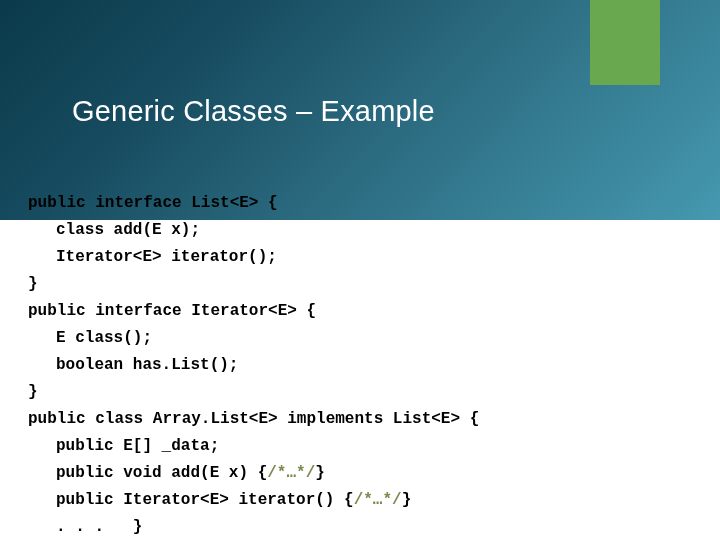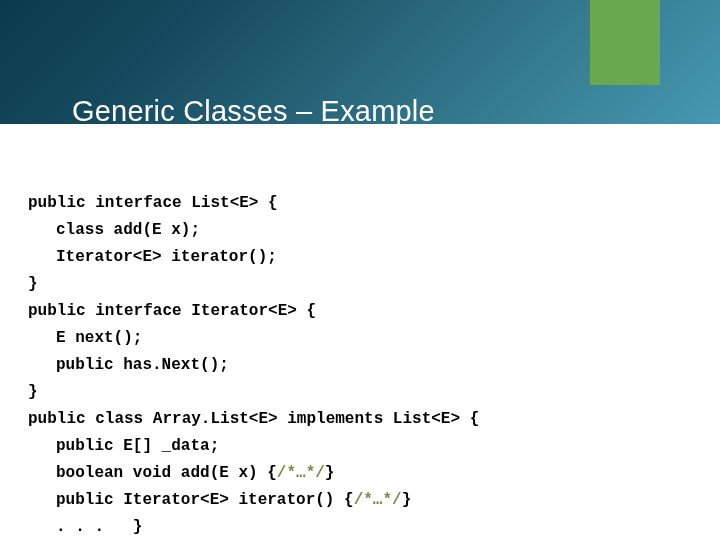--- a/index.html
+++ b/index.html
@@ -1,38 +1,38 @@
 <!DOCTYPE html>
 <html><head>
 <meta charset="utf-8">
 <style>
   html,body{margin:0;padding:0;width:720px;height:540px;overflow:hidden;background:#fff;font-family:Arial,Helvetica,sans-serif}
   .slide{width:720px;height:540px;position:relative}
-  .header{position:relative;height:124px;background:linear-gradient(135deg,#0a3a4a 0%,#164a5e 25%,#2b6a7f 55%,#4599b0 100%)}
+  .header{position:relative;height:220px;background:linear-gradient(135deg,#0a3a4a 0%,#164a5e 25%,#2b6a7f 55%,#4599b0 100%)}
   .notch{position:absolute;top:0;right:60px;width:70px;height:85px;background:#6aa84f}
   .title{position:absolute;top:95px;left:72px;color:#fff;font-size:29px;font-weight:400;letter-spacing:.2px}
   .code{position:absolute;top:190px;left:28px;right:28px;font-family:"Courier New",Courier,monospace;font-size:16px;line-height:27px;font-weight:bold;color:#000;white-space:pre}
   .code .ind{display:inline-block;width:28px}
   .cm{color:#7a8a4a}
 </style>
 </head>
 <body>
 
 <div class="slide">
   <div class="header">
     <div class="notch"></div>
     <div class="title">Generic Classes – Example</div>
   </div>
 
   <div class="code"><span>public interface List&lt;E&gt; {</span>
 <span class="ind"></span><span>class add(E x);</span>
 <span class="ind"></span><span>Iterator&lt;E&gt; iterator();</span>
 <span>}</span>
 <span>public interface Iterator&lt;E&gt; {</span>
-<span class="ind"></span><span>E next();</span>
-<span class="ind"></span><span>public has.Next();</span>
+<span class="ind"></span><span>E class();</span>
+<span class="ind"></span><span>boolean has.List();</span>
 <span>}</span>
 <span>public class Array.List&lt;E&gt; implements List&lt;E&gt; {</span>
 <span class="ind"></span><span>public E[] _data;</span>
-<span class="ind"></span><span>boolean void add(E x) {</span><span class="cm">/*…*/</span><span>}</span>
+<span class="ind"></span><span>public void add(E x) {</span><span class="cm">/*…*/</span><span>}</span>
 <span class="ind"></span><span>public Iterator&lt;E&gt; iterator() {</span><span class="cm">/*…*/</span><span>}</span>
 <span class="ind"></span><span>. . .   }</span></div>
 </div>
 
 </body></html>

